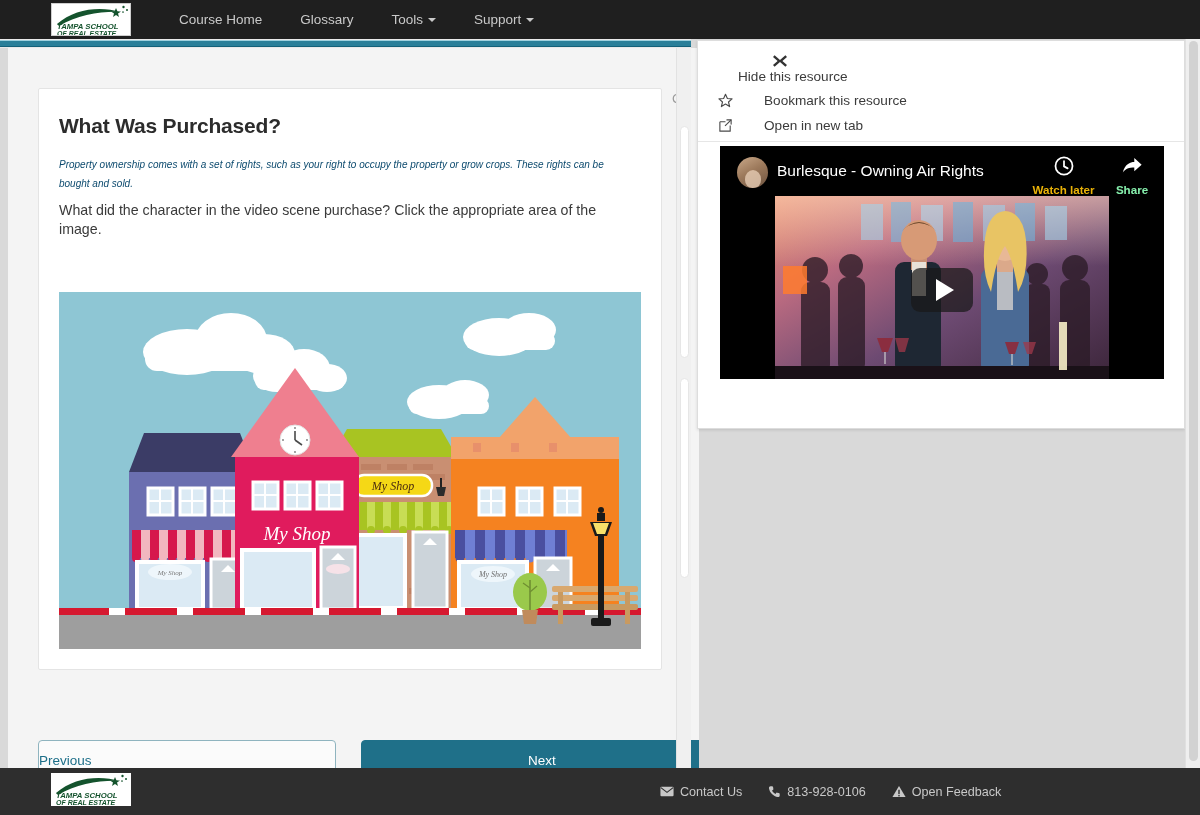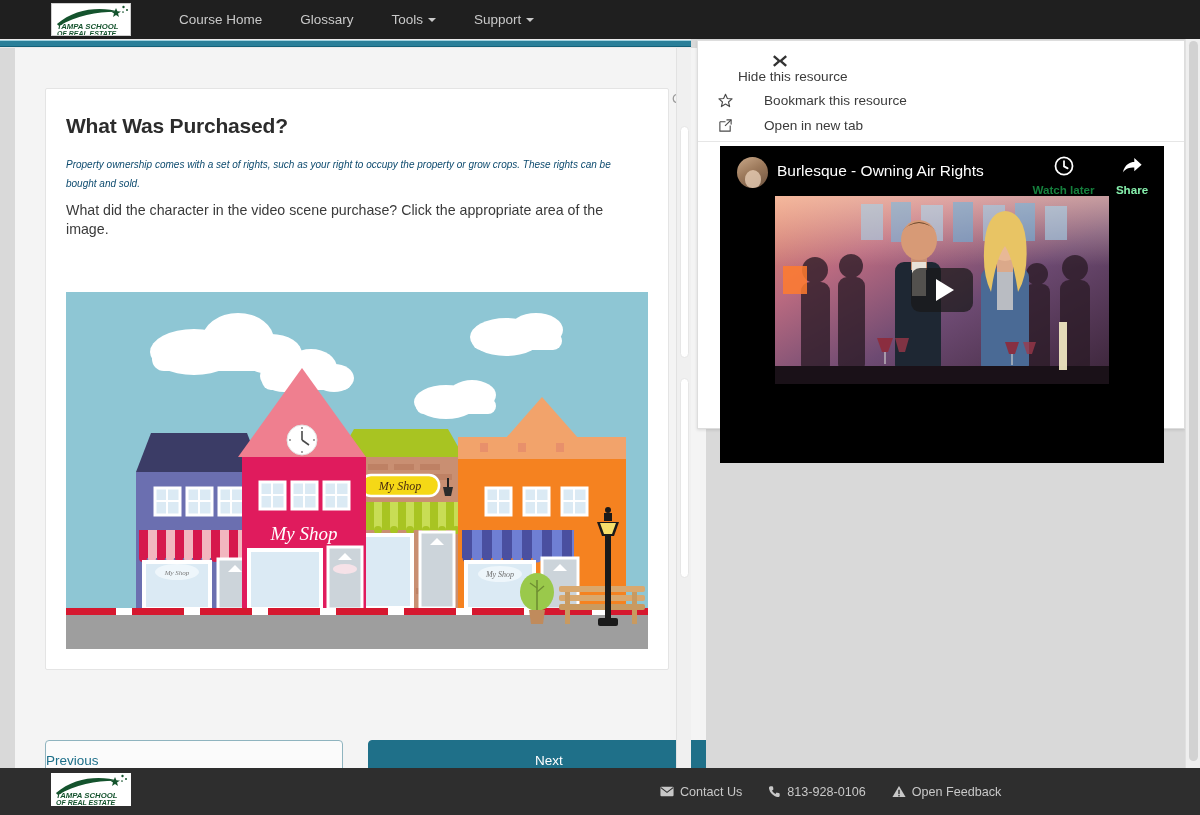--- a/index.html
+++ b/index.html
@@ -39,21 +39,21 @@
     background: #e9e9e9;
   }
   .progressbar-fill {
     position: absolute; top: 1px; left: 0; width: 691px; height: 7px;
     background: #2a7f99;
     border-top: 1px solid #9fd0dd; border-bottom: 1px solid #13617a;
   }
 
   
   .content-col {
-    position: absolute; top: 48px; left: 15px; width: 691px; height: 720px;
+    position: absolute; top: 48px; left: 8px; width: 691px; height: 720px;
     background: #f4f4f4; overflow: hidden; padding-left: 8px;
   }
   .lesson-card {
     position: absolute; top: 40px; left: 30px;
     width: 624px; height: 582px;
     background: #ffffff; border: 1px solid #e4e4e4;
     border-radius: 2px;
   }
   .lesson-title {
     position: absolute; left: 20px; top: 25px;
@@ -134,40 +134,40 @@
   }
   .res-label { margin-left: 26px; white-space: nowrap; }
   .res-divider {
     position: absolute; left: 0; top: 100px; width: 486px; height: 1px;
     background: #e6e6e6;
   }
 
   
   .yt-embed {
     position: absolute; left: 22px; top: 105px;
-    width: 444px; height: 317px; background: #000000;
+    width: 444px; height: 233px; background: #000000;
     cursor: pointer; overflow: hidden;
   }
   .yt-avatar {
     position: absolute; left: 17px; top: 11px; width: 31px; height: 31px;
     border-radius: 50%; overflow: hidden;
     background: linear-gradient(150deg,#caa98a 0%,#9d7a5c 45%,#6d5340 100%);
   }
   .yt-avatar::after {
     content:""; position:absolute; left: 8px; top: 13px;
     width: 16px; height: 18px; border-radius: 50% 50% 45% 45%;
     background: rgba(235,210,185,0.75);
   }
   .yt-title {
     position: absolute; left: 57px; top: 16px;
     color: #ffffff; font-size: 15.5px; white-space: nowrap;
   }
   .yt-watchlater {
     position: absolute; left: 307px; top: 9px; width: 73px;
-    text-align: center; color: #15803d; cursor: pointer;
+    text-align: center; color: #eab308; cursor: pointer;
   }
   .yt-share {
     position: absolute; left: 385px; top: 9px; width: 54px;
     text-align: center; color: #86efac; cursor: pointer;
   }
   .yt-btn-label { font-size: 11.6px; font-weight: bold; margin-top: 2px; }
   .yt-thumb {
     position: absolute; left: 55px; top: 50px; width: 334px; height: 188px;
   }
   .yt-play {

